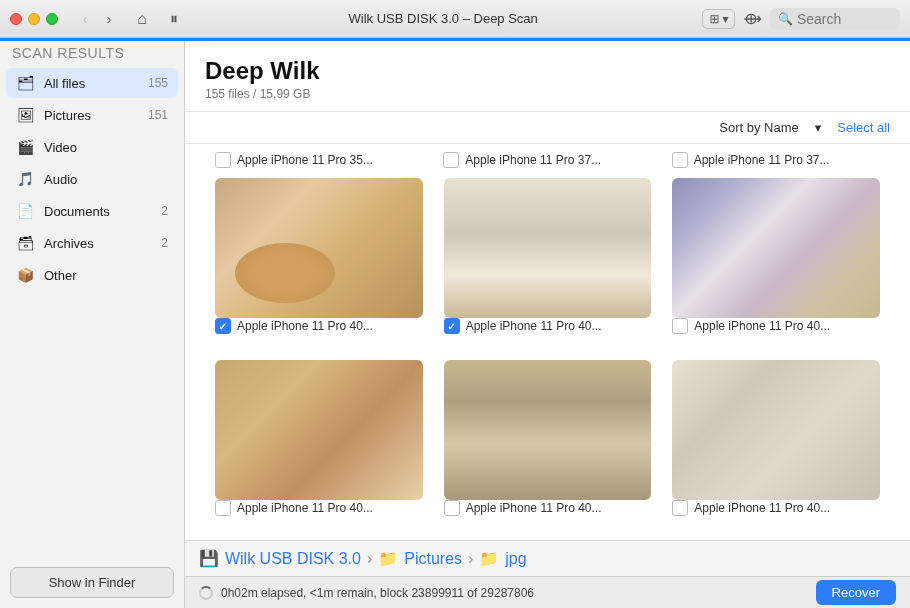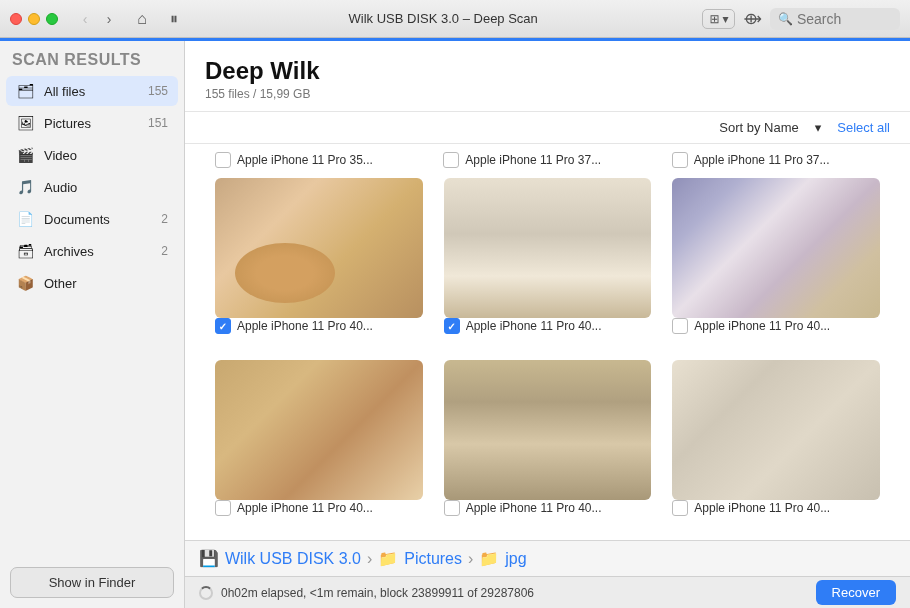--- a/index.html
+++ b/index.html
@@ -139,23 +139,23 @@
     
     .sidebar {
       width: 185px;
       background: #f2f2f2;
       border-right: 1px solid #d0d0d0;
       display: flex;
       flex-direction: column;
       flex-shrink: 0;
     }
     .sidebar-header {
-      padding: 10px 12px 6px;
-      font-size: 16px;
-      font-weight: 700;
+      padding: 4px 12px 6px;
+      font-size: 14px;
+      font-weight: 400;
       color: #888;
       text-transform: uppercase;
       letter-spacing: 0.5px;
     }
     .sidebar-item {
       display: flex;
       align-items: center;
       padding: 5px 10px;
       cursor: pointer;
       border-radius: 6px;

